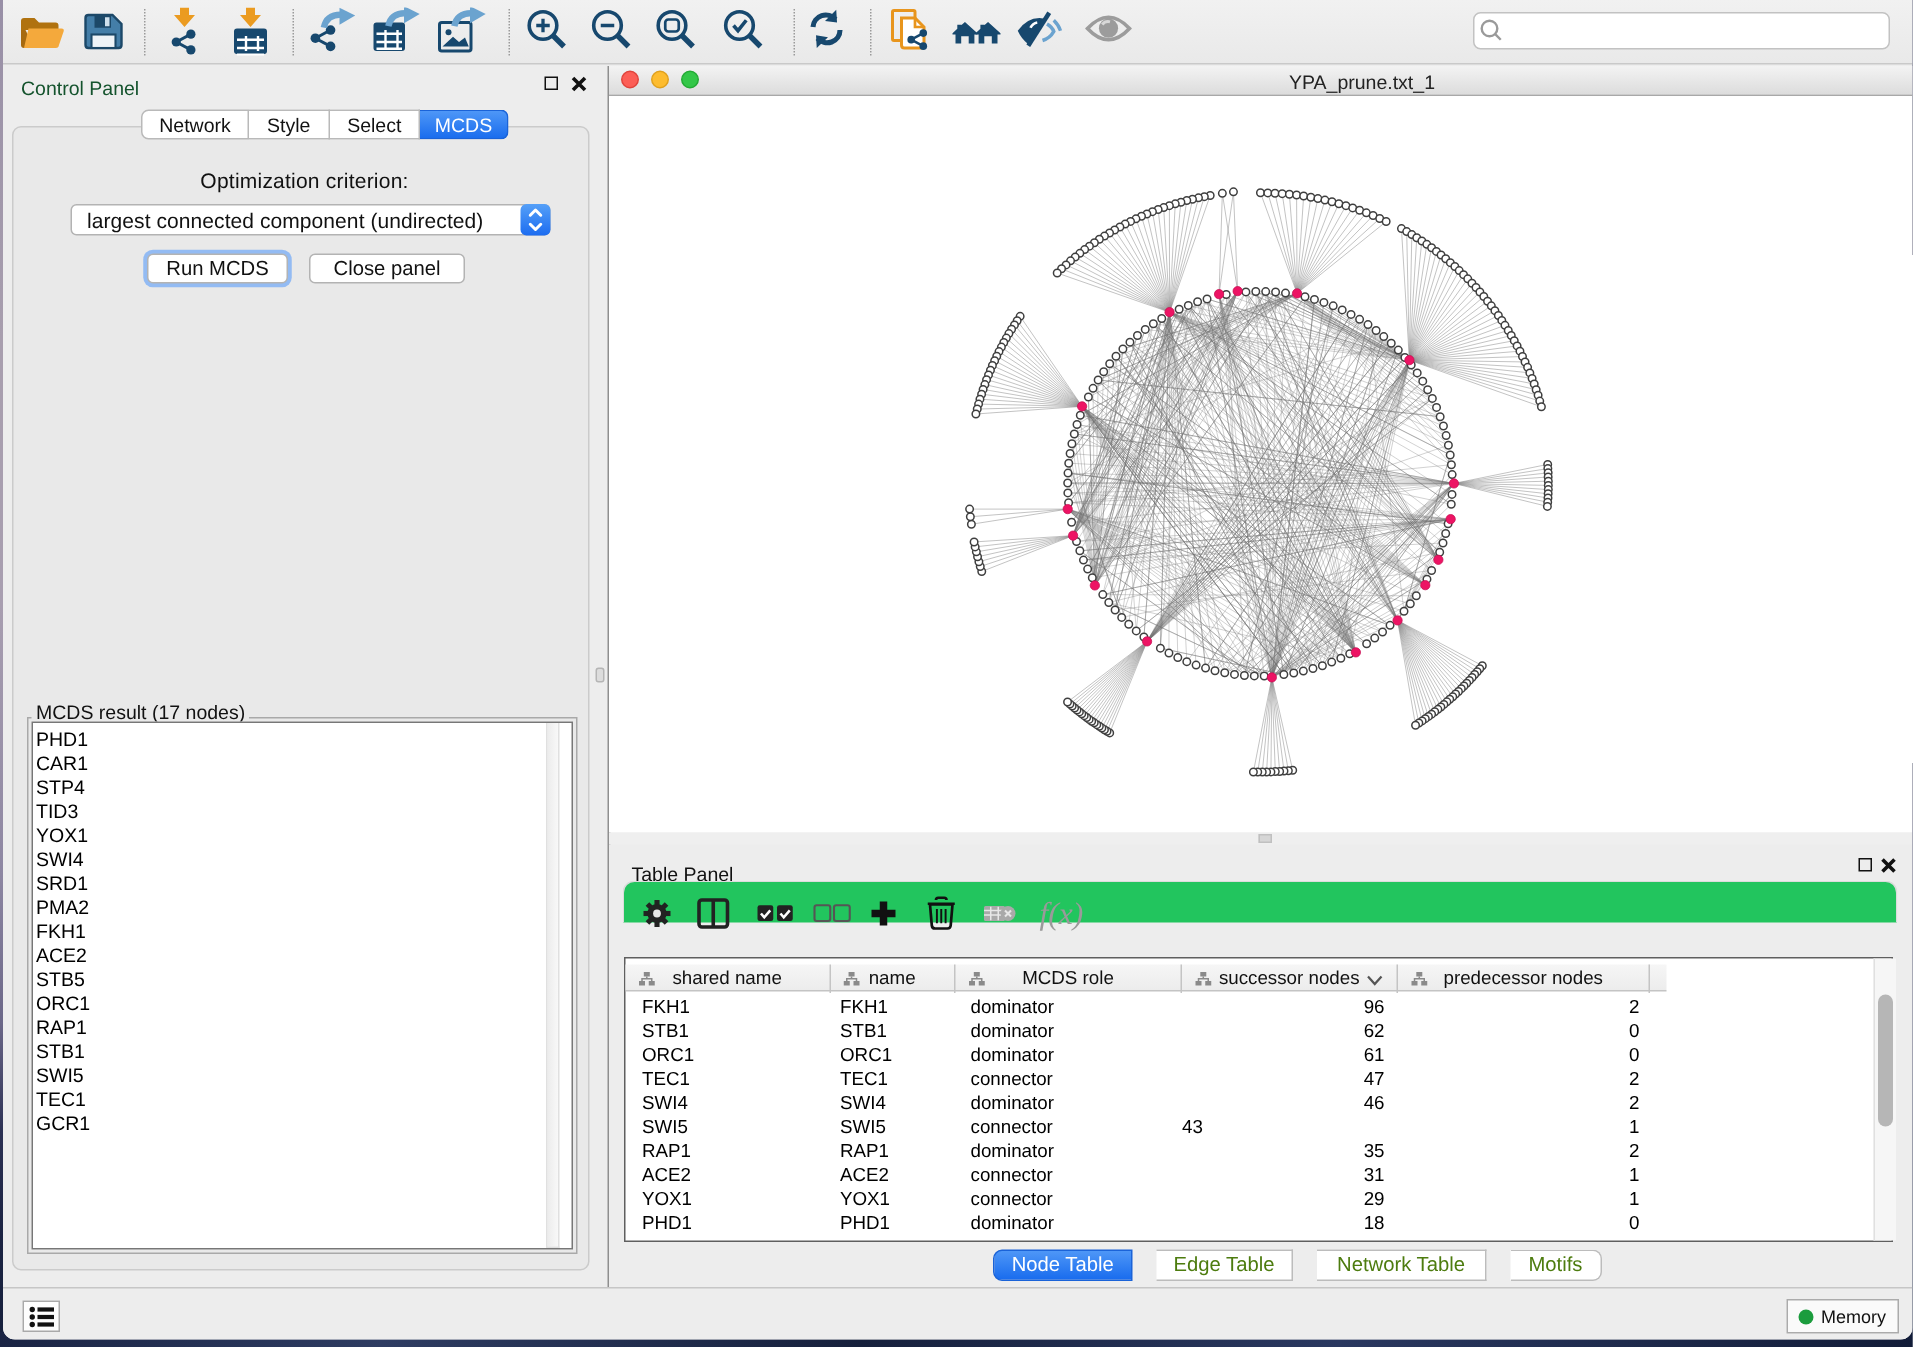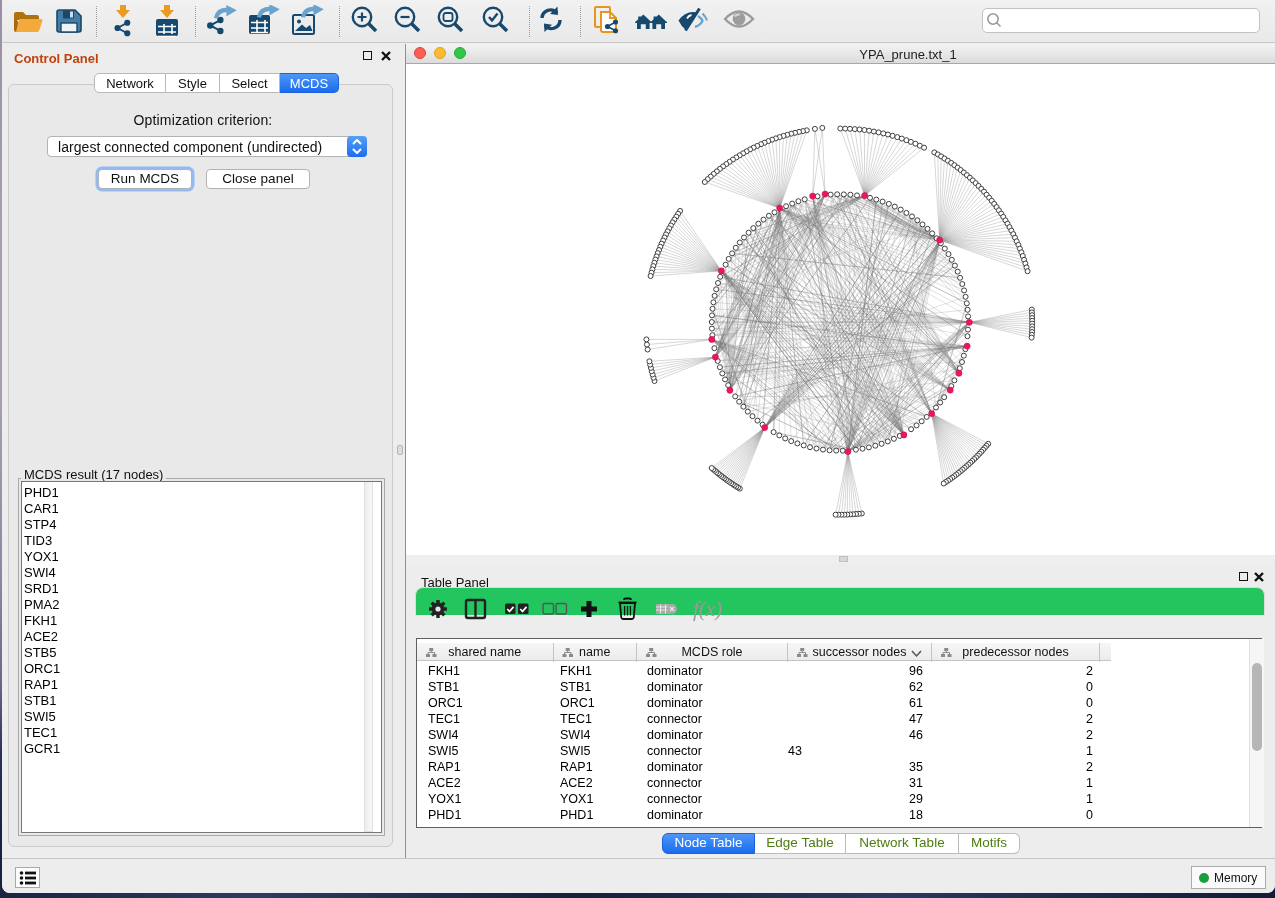--- a/index.html
+++ b/index.html
@@ -12,21 +12,21 @@
 #win { position:absolute; left:2px; top:0; width:1273px; height:893px; background:#ededed; border-radius:0 0 8px 8px; overflow:hidden; }
 
 #toolbar { position:absolute; left:0; top:0; width:1273px; height:43px;
   background:linear-gradient(#f1f1f1,#e9e9e9); border-bottom:1px solid #c9c9c9; }
 .tsep { position:absolute; top:6px; height:31px; width:0; border-left:1px dotted #9a9a9a; }
 #searchbox { position:absolute; right:15px; top:8px; width:278px; height:25px; background:#fff;
   border:1px solid #c2c2c2; border-radius:5px; }
 #searchbox svg { position:absolute; left:7px; top:5px; }
 
 #cpanel { position:absolute; left:0; top:0; width:402px; height:858px; }
-#cptitle { position:absolute; left:12px; top:51px; font-size:13px; color:#c2410c;font-weight:bold; }
+#cptitle { position:absolute; left:12px; top:51px; font-size:13px; color:#14532d; }
 #tabwrap { position:absolute; left:6px; top:84px; width:385px; height:763px;
   background:#e9e9e9; border:1px solid #cbcbcb; border-radius:6px; }
 #tabs { position:absolute; left:92px; top:73px; height:16px; display:flex;
   font-size:13px; }
 .tab { background:#fff; border:1px solid #b9b9b9; border-left:none; padding-top:2px; color:#111; height:20px; text-align:center; }
 .tab.first { border-left:1px solid #b9b9b9; border-radius:5px 0 0 5px; }
 .tab.sel { background:linear-gradient(#4e97f7,#1a6dee); border-color:#1a63d8; color:#fff; border-radius:0 5px 5px 0; }
 #optlabel { position:absolute; left:0; top:112px; width:402px; text-align:center; font-size:14px; letter-spacing:.15px; color:#111; }
 #combo { position:absolute; left:45px; top:136px; width:320px; height:21px; background:#fff;
   border:1px solid #b3b3b3; border-radius:4px; font-size:14px; letter-spacing:.05px; color:#111; }
@@ -67,21 +67,21 @@
   border:1px solid #5f5f5f; }
 #thead { position:absolute; left:0; top:4px; height:18px; width:694px;
   background:linear-gradient(#f6f6f6,#ececec); border-bottom:1px solid #c4c4c4; font-size:12.5px; color:#111; }
 .hc { position:absolute; top:0; height:19px; border-right:1px solid #c4c4c4; }
 .hc span { display:block; text-align:center; margin-top:2px; }
 .trow { position:absolute; left:0; width:846px; height:16px; font-size:12.5px; color:#000; }
 .trow div { position:absolute; top:1px; }
 #tscroll { position:absolute; left:843px; top:76px; width:15px; height:188px; background:#f6f6f6; border-left:1px solid #e0e0e0; }
 #tthumb { position:absolute; left:2px; top:24px; width:10px; height:88px; background:#b6b6b6; border-radius:5px; }
 
-#btabs { position:absolute; left:256px; top:270px; height:21px; display:flex; font-size:13.5px; }
+#btabs { position:absolute; left:256px; top:270px; height:21px; display:flex; font-size:13.5px;gap:16px; }
 .btab { background:#fff; border:1px solid #bcbcbc; border-left:none; padding-top:1px; color:#4d7c0f; text-align:center; }
 .btab.first { border-left:1px solid #bcbcbc; border-radius:6px 0 0 6px;
   background:linear-gradient(#4e97f7,#196cee); border-color:#1a63d8; color:#fff; }
 .btab.last { border-radius:0 6px 6px 0; }
 
 #statusbar { position:absolute; left:0; top:858px; width:1273px; height:35px; background:#ededed;
   border-top:1px solid #c6c6c6; }
 #listbtn { position:absolute; left:13px; top:8px; width:25px; height:21px; background:#fdfdfd; border:1px solid #a9a9a9; }
 #membtn { position:absolute; right:9px; top:7px; width:75px; height:23px; background:#fafafa; border:1px solid #ababab; font-size:12px; color:#111; }
 #membtn .dot { position:absolute; left:7px; top:6px; width:10px; height:10px; border-radius:5px; background:#1b9c3d; }

